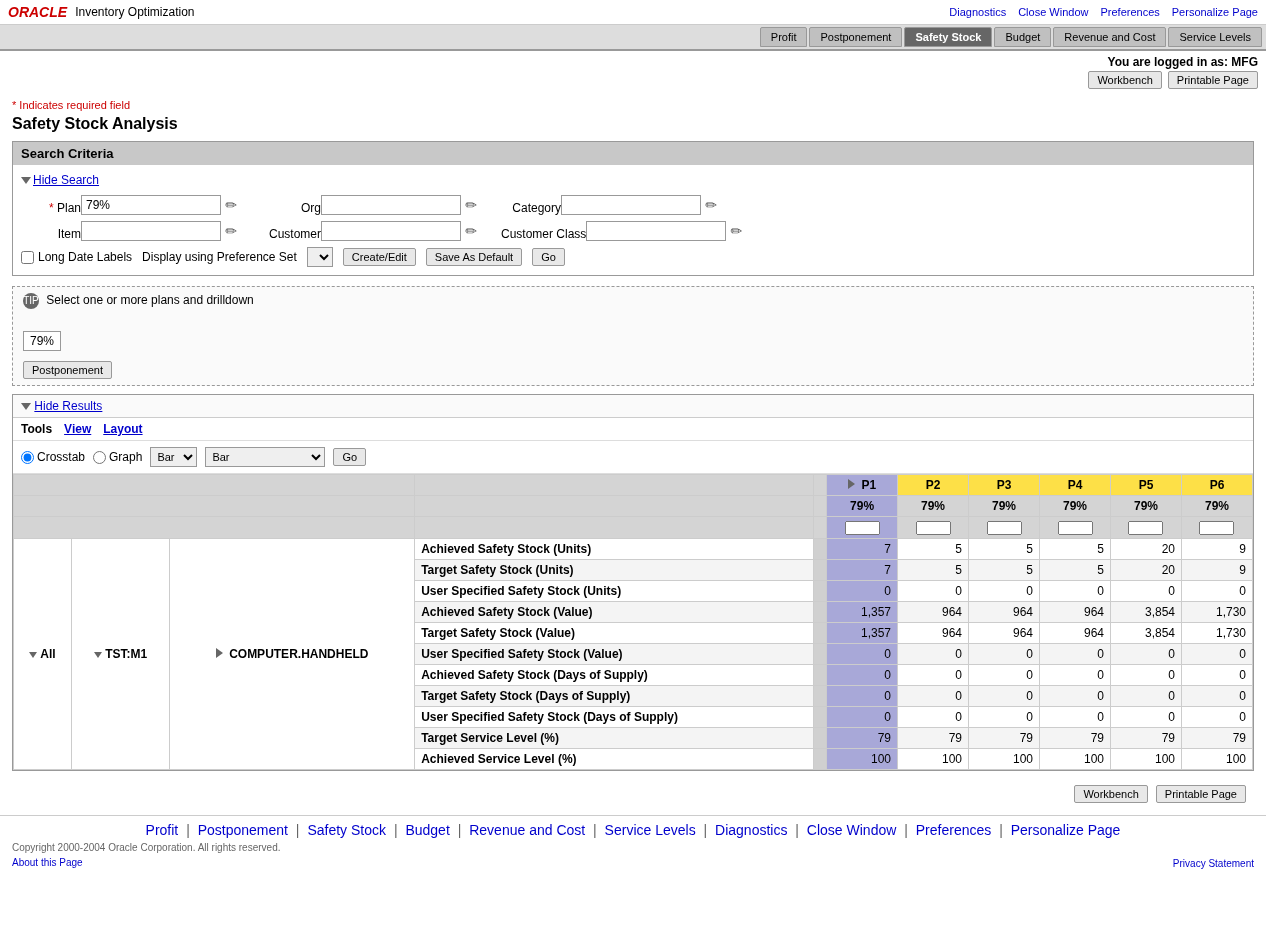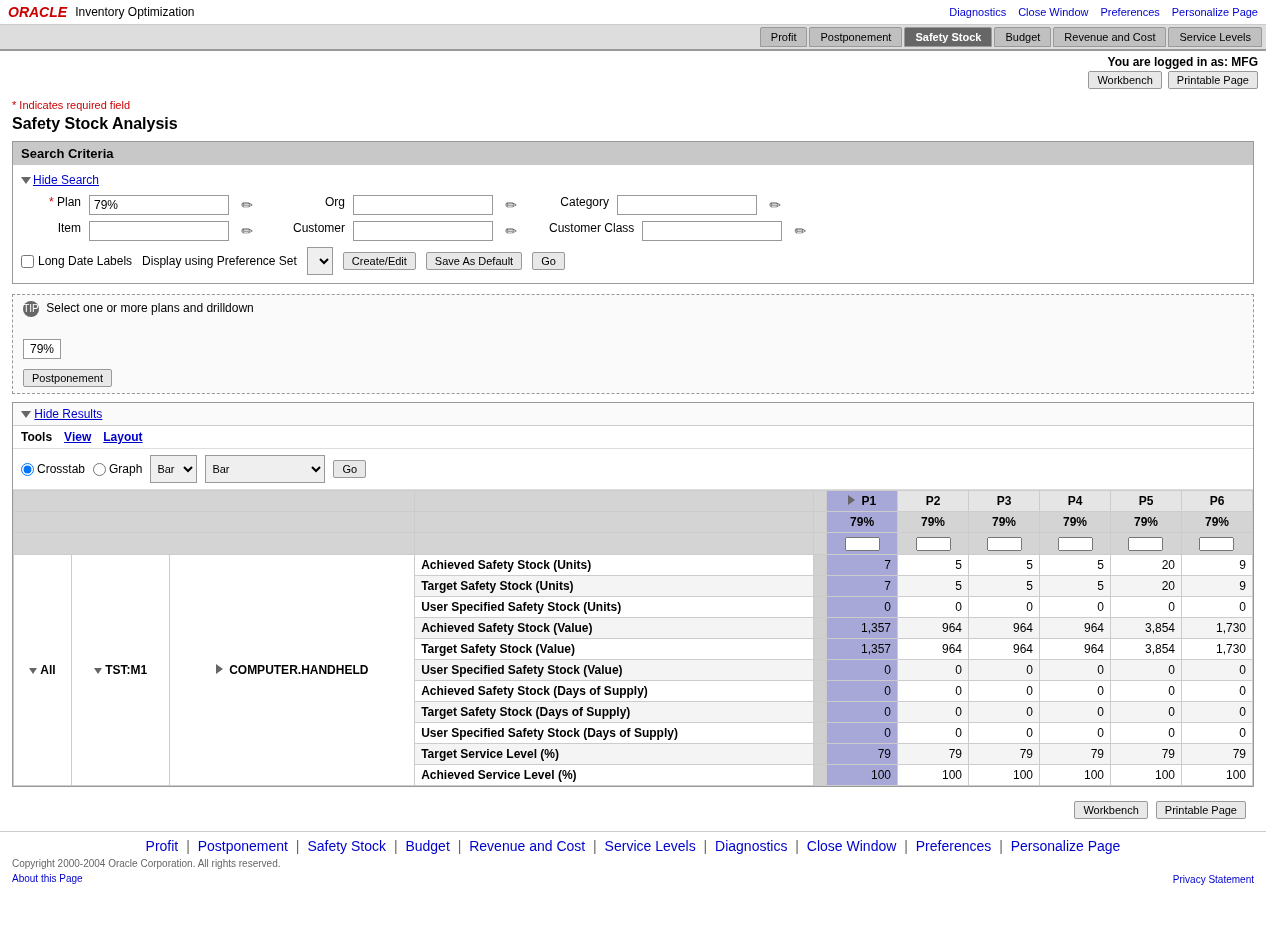--- a/index.html
+++ b/index.html
@@ -126,22 +126,21 @@
       width: 0; height: 0;
       border-left: 5px solid transparent;
       border-right: 5px solid transparent;
       border-top: 7px solid #666;
       display: inline-block;
     }
     
     
     .form-row {
       display: flex;
-      align-items: flex-start;
-      gap: 8px;
+      align-items: flex-end;
       margin-bottom: 6px;
       flex-wrap: wrap;
     }
     .form-label {
       min-width: 60px;
       text-align: right;
       font-size: 12px;
     }
     .form-label.required::before {
       content: "* ";
@@ -172,21 +171,21 @@
       margin-top: 4px;
       flex-wrap: wrap;
     }
     .checkbox-label {
       display: flex;
       align-items: center;
       gap: 4px;
       font-size: 12px;
     }
     .select-small {
-      height: 28px;
+      height: 20px;
       font-size: 11px;
       border: 1px solid #999;
       padding: 1px 2px;
     }
     .btn-action {
       padding: 2px 8px;
       background: #e8e8e8;
       border: 1px solid #999;
       cursor: pointer;
       font-size: 11px;
@@ -285,21 +284,21 @@
     .data-table th, .data-table td {
       border: 1px solid #ccc;
       padding: 3px 6px;
     }
     .data-table thead th {
       background: #d4d4d4;
       text-align: center;
       font-weight: bold;
     }
     .data-table thead .period-header {
-      background: #e5e5e5;
+      background: #fde047;
     }
     .data-table tbody tr:nth-child(even) td {
       background: #f4f4f4;
     }
     .data-table tbody tr:nth-child(odd) td {
       background: #fff;
     }
     .data-table .row-label {
       text-align: left;
       font-weight: bold;

